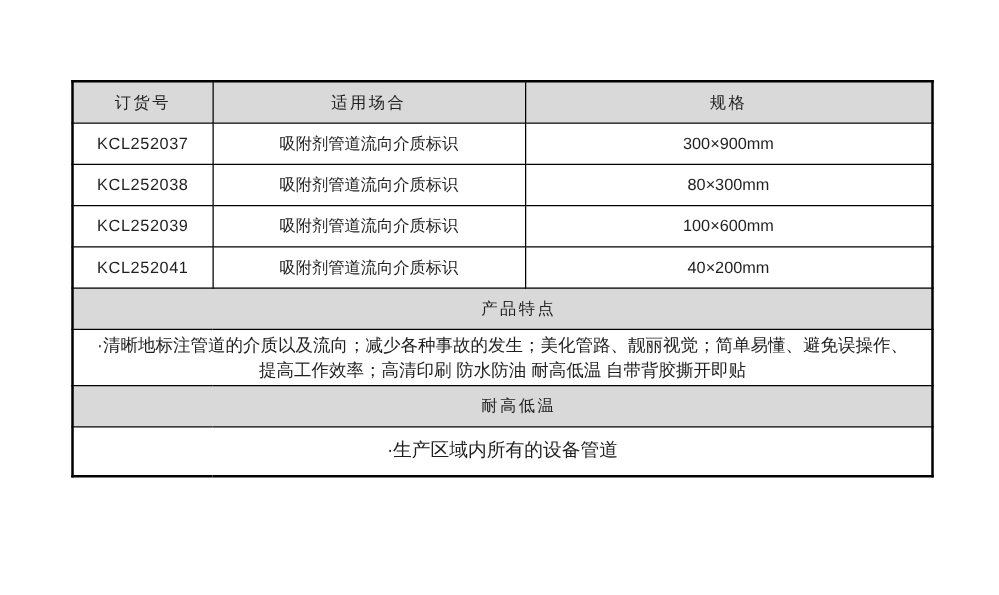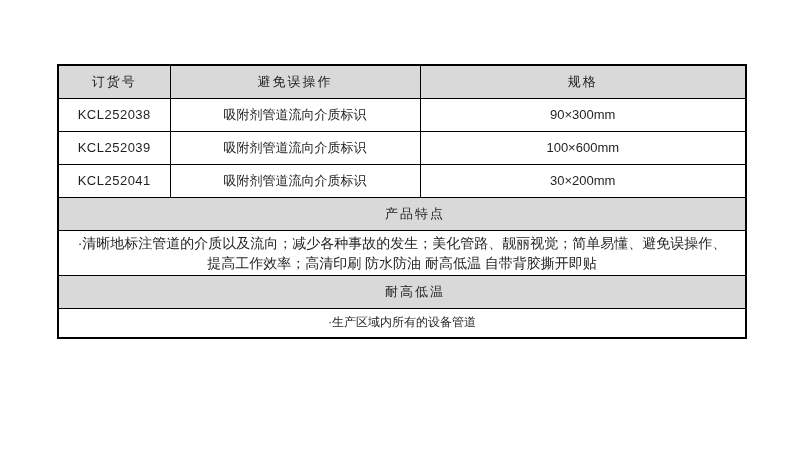--- a/index.html
+++ b/index.html
@@ -55,52 +55,57 @@
     background: var(--header-bg);
     letter-spacing: 2px;
     padding-left: 32px;
   }
   tr.features-text-row td {
     height: 44px;
     font-size: 14px;
     line-height: 20px;
     padding: 2px 13px;
   }
-  tr.applicable-text-row td { height: 30px; font-size: 12px; }
+  tr.applicable-text-row td { height: 40px; font-size: 15px; }
 </style>
 </head>
 <body>
 
 <div class="page">
   <table class="product-table">
     <colgroup>
       <col class="c-order">
       <col class="c-name">
       <col class="c-spec">
     </colgroup>
     <tbody>
       <tr class="head-row">
         <th>订货号</th>
-        <th>避免误操作</th>
+        <th>适用场合</th>
         <th>规格</th>
+      </tr>
+      <tr class="data-row">
+        <td class="order-cell">KCL252037</td>
+        <td>吸附剂管道流向介质标识</td>
+        <td>300×900mm</td>
       </tr>
       <tr class="data-row">
         <td class="order-cell">KCL252038</td>
         <td>吸附剂管道流向介质标识</td>
-        <td>90×300mm</td>
+        <td>80×300mm</td>
       </tr>
       <tr class="data-row">
         <td class="order-cell">KCL252039</td>
         <td>吸附剂管道流向介质标识</td>
         <td>100×600mm</td>
       </tr>
       <tr class="data-row">
         <td class="order-cell">KCL252041</td>
         <td>吸附剂管道流向介质标识</td>
-        <td>30×200mm</td>
+        <td>40×200mm</td>
       </tr>
       <tr class="section-row">
         <td colspan="3">产品特点</td>
       </tr>
       <tr class="features-text-row">
         <td colspan="3">·清晰地标注管道的介质以及流向；减少各种事故的发生；美化管路、靓丽视觉；简单易懂、避免误操作、提高工作效率；高清印刷 防水防油 耐高低温 自带背胶撕开即贴</td>
       </tr>
       <tr class="section-row">
         <td colspan="3">耐高低温</td>
       </tr>

